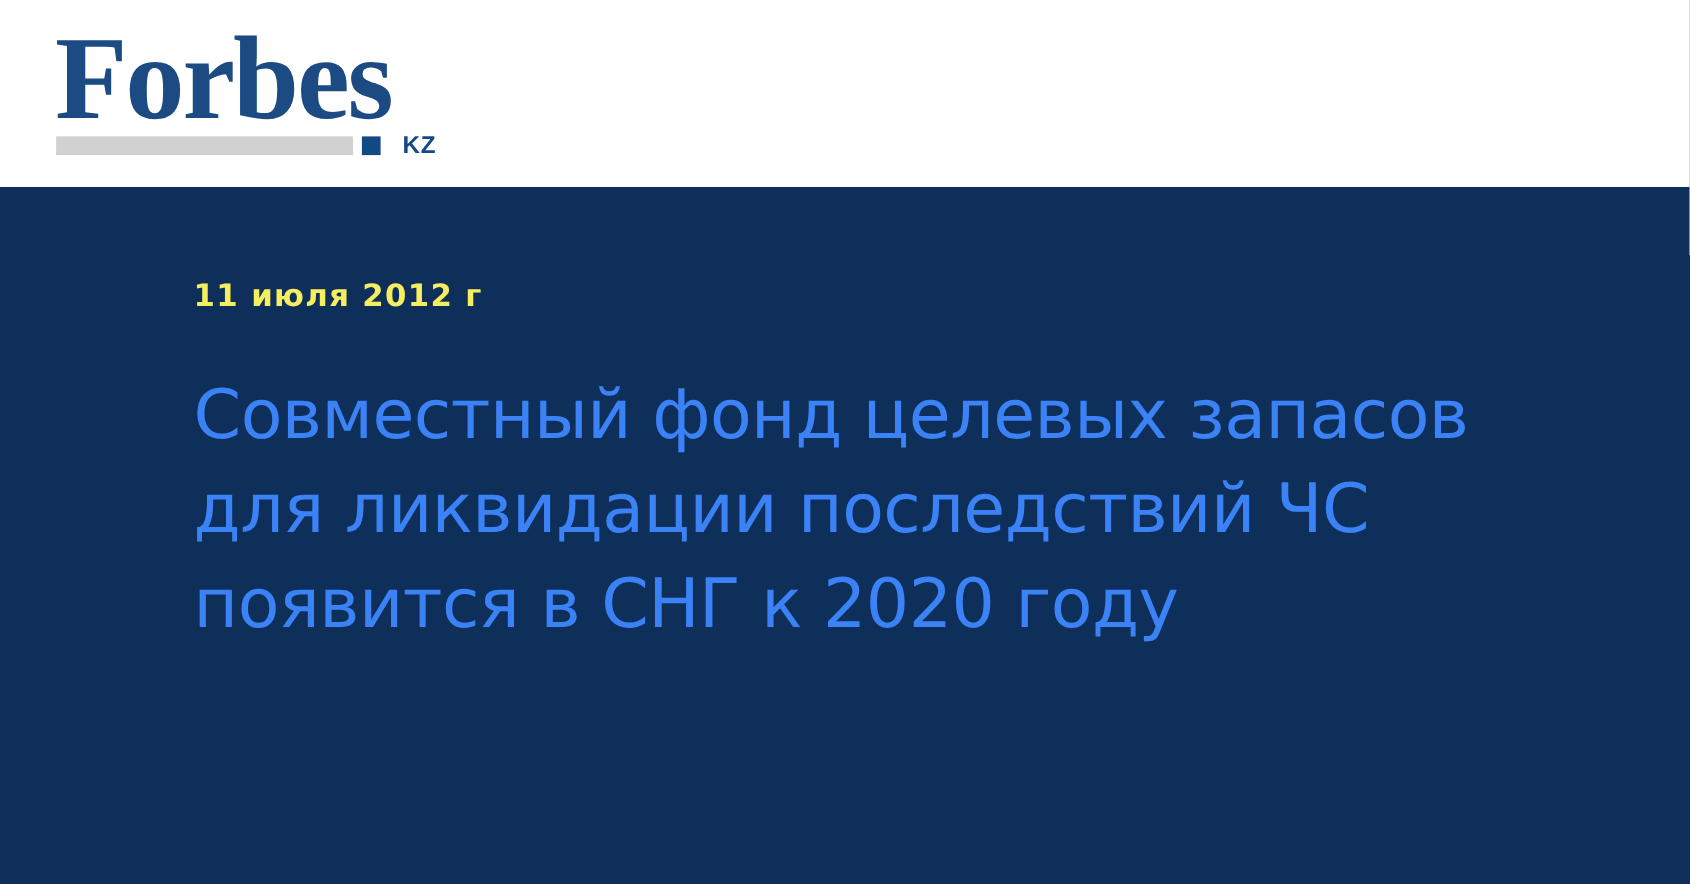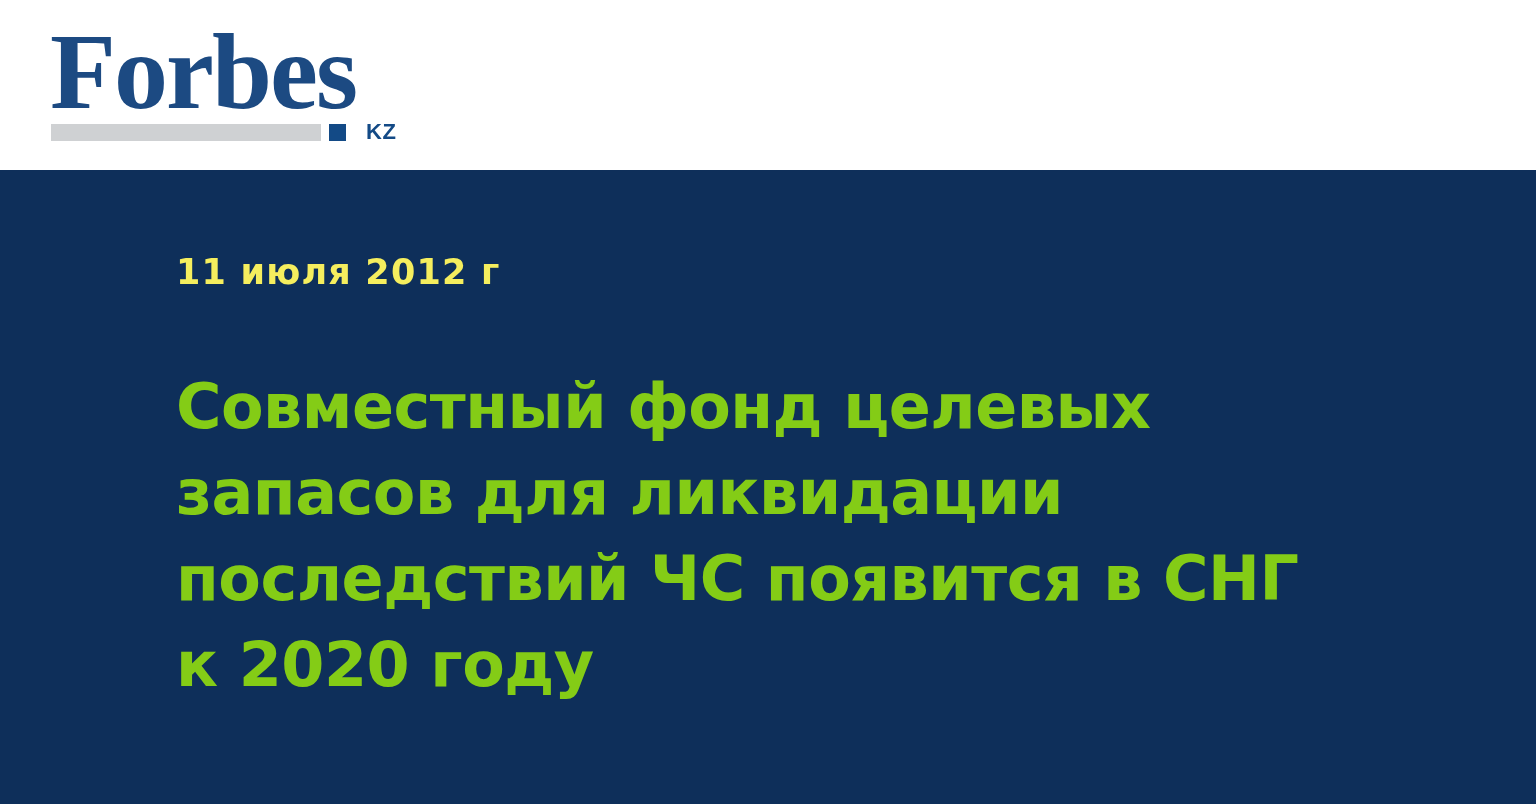--- a/index.html
+++ b/index.html
@@ -106,37 +106,37 @@
     top: 0;
     width: 1200px;
   }
 
   .article-date {
     position: absolute;
     left: 0;
     top: 82px;
     font-family: "DejaVu Sans", "Liberation Sans", sans-serif;
     font-weight: 700;
-    font-size: 35px;
+    font-size: 28px;
     letter-spacing: 1.2px;
     color: #f5ee5e;
     white-space: nowrap;
   }
 
   .article-title {
     position: absolute;
     left: 0;
-    top: 194px;
+    top: 164px;
     width: 1180px;
     font-family: "DejaVu Sans", "Liberation Sans", sans-serif;
-    font-weight: 700;
+    font-weight: 400;
     font-size: 62px;
     line-height: 86px;
     letter-spacing: -0.5px;
-    color: #84cc16;
+    color: #3b82f6;
   }
 </style>
 </head>
 <body>
 
 <div class="page">
 
   <header class="site-header">
     <a class="logo" href="#">
       <span class="logo-wordmark">Forbes</span>

